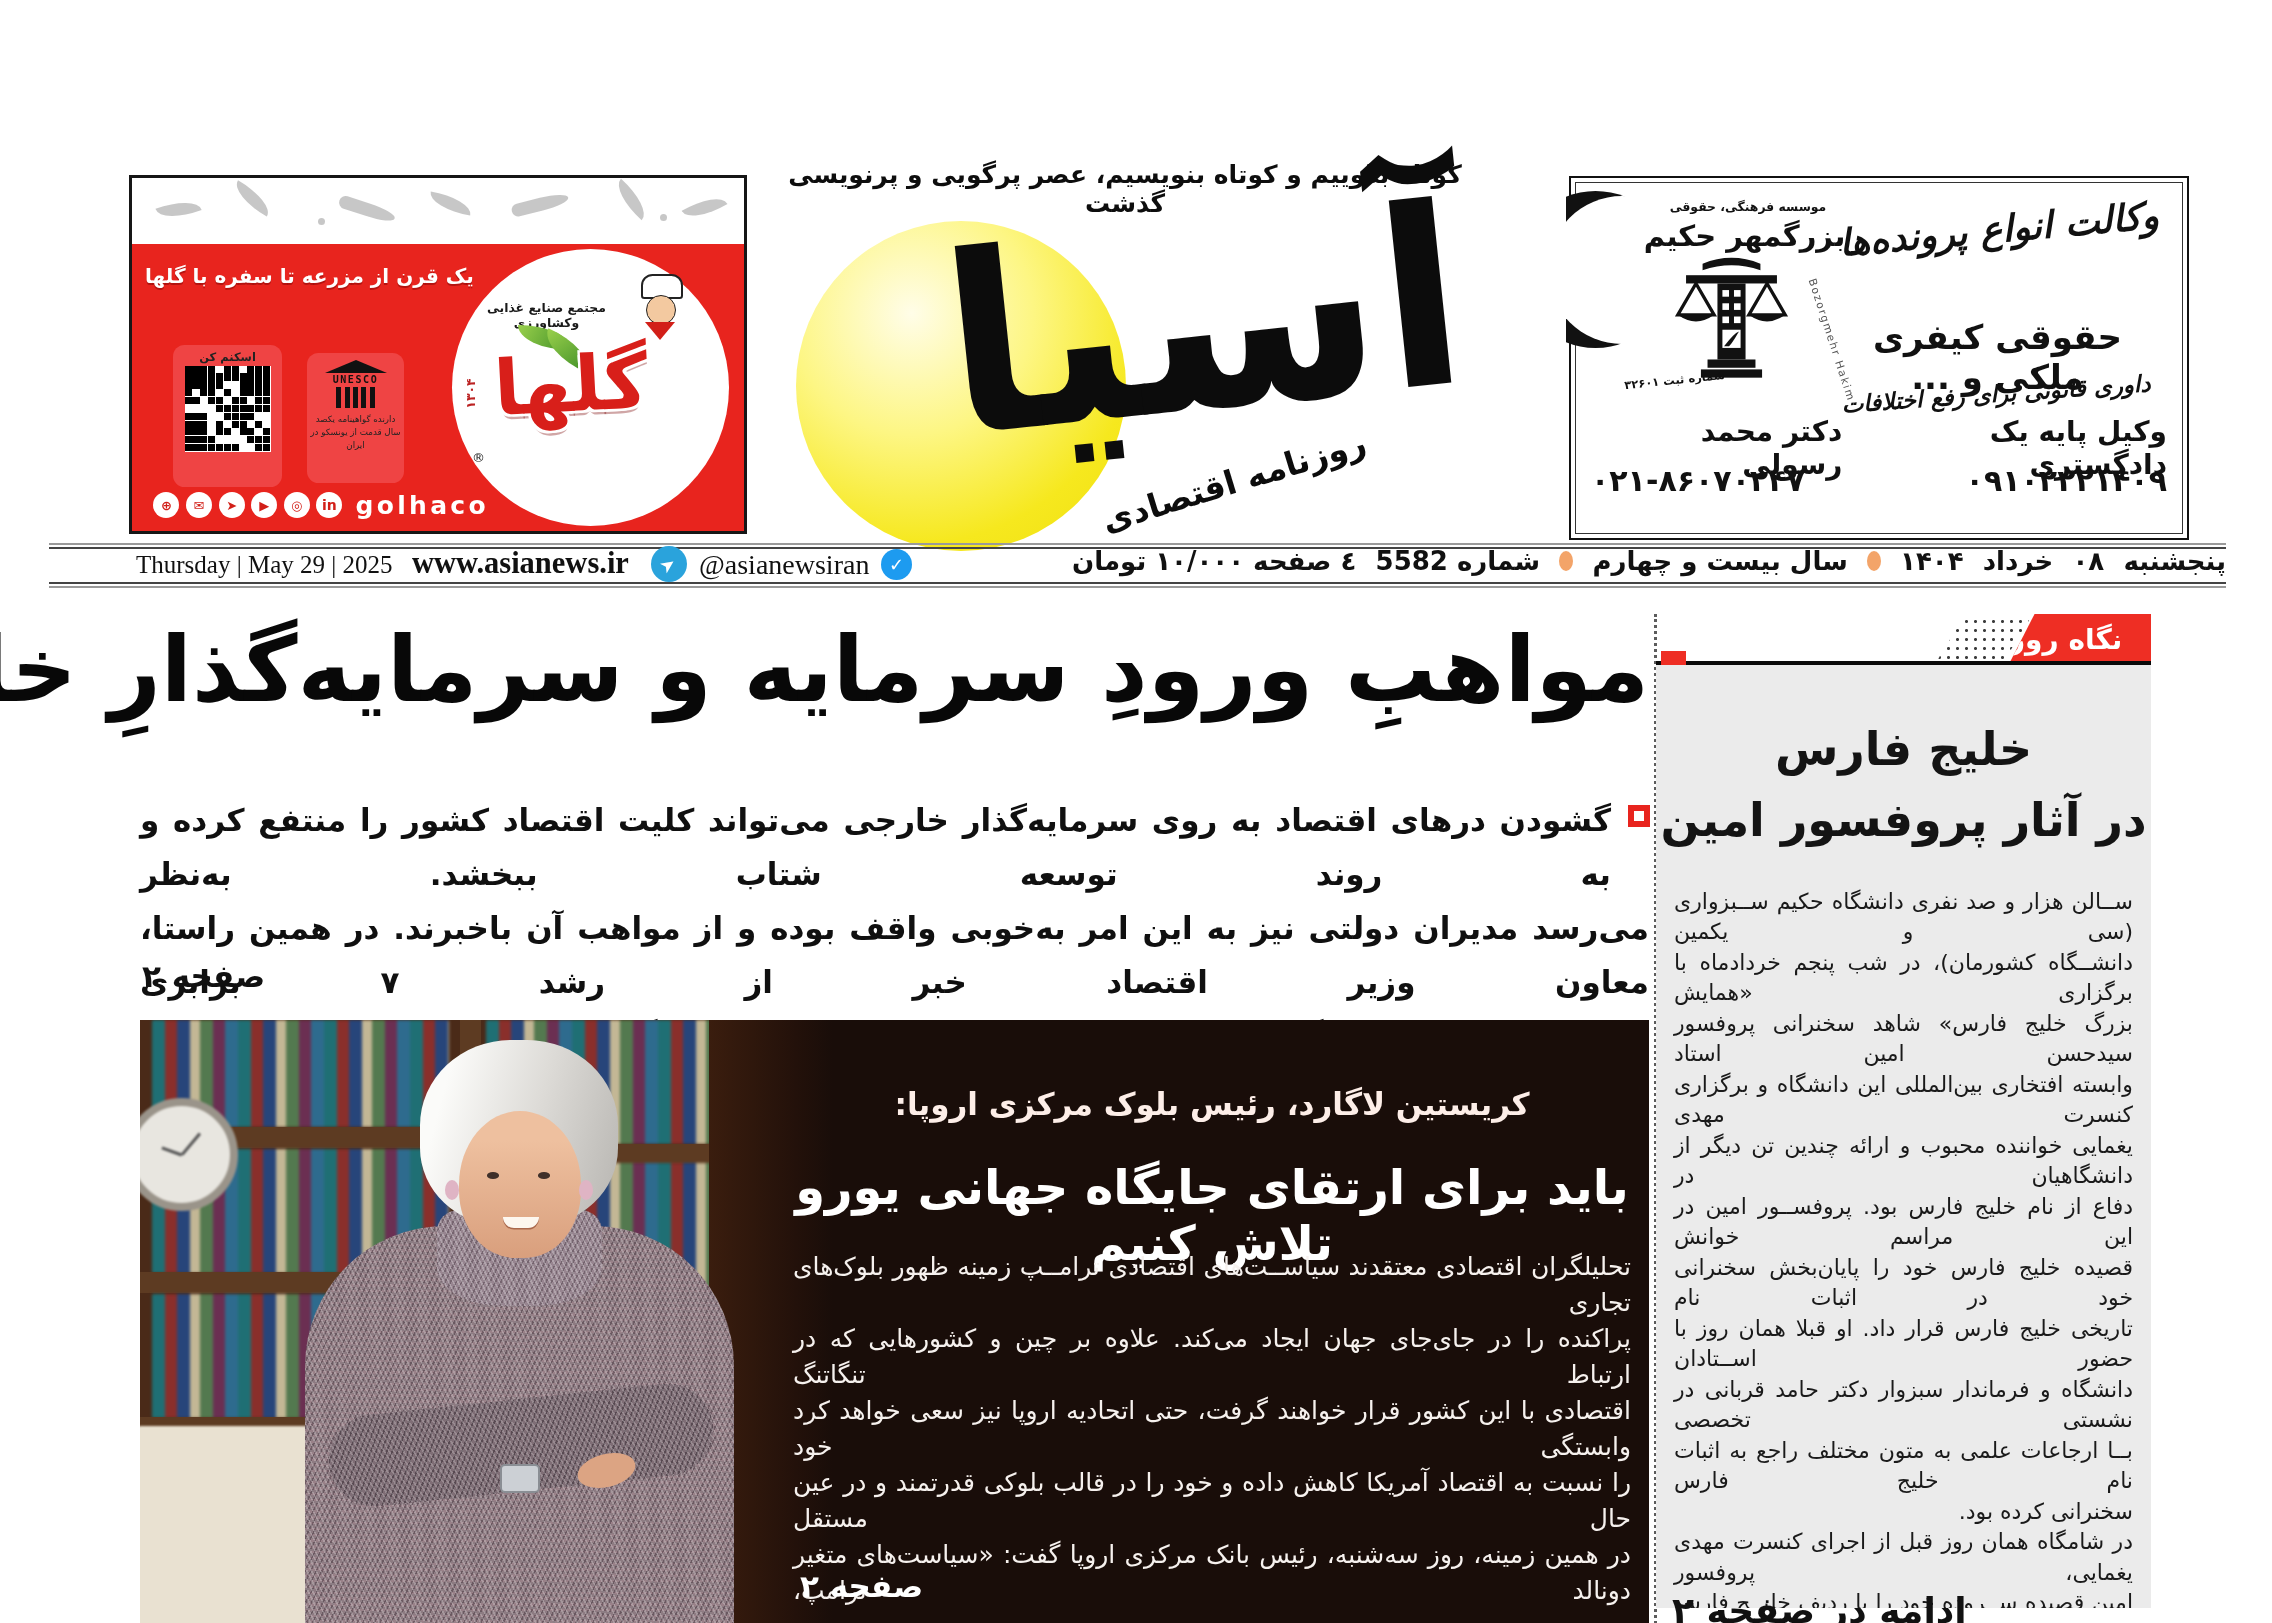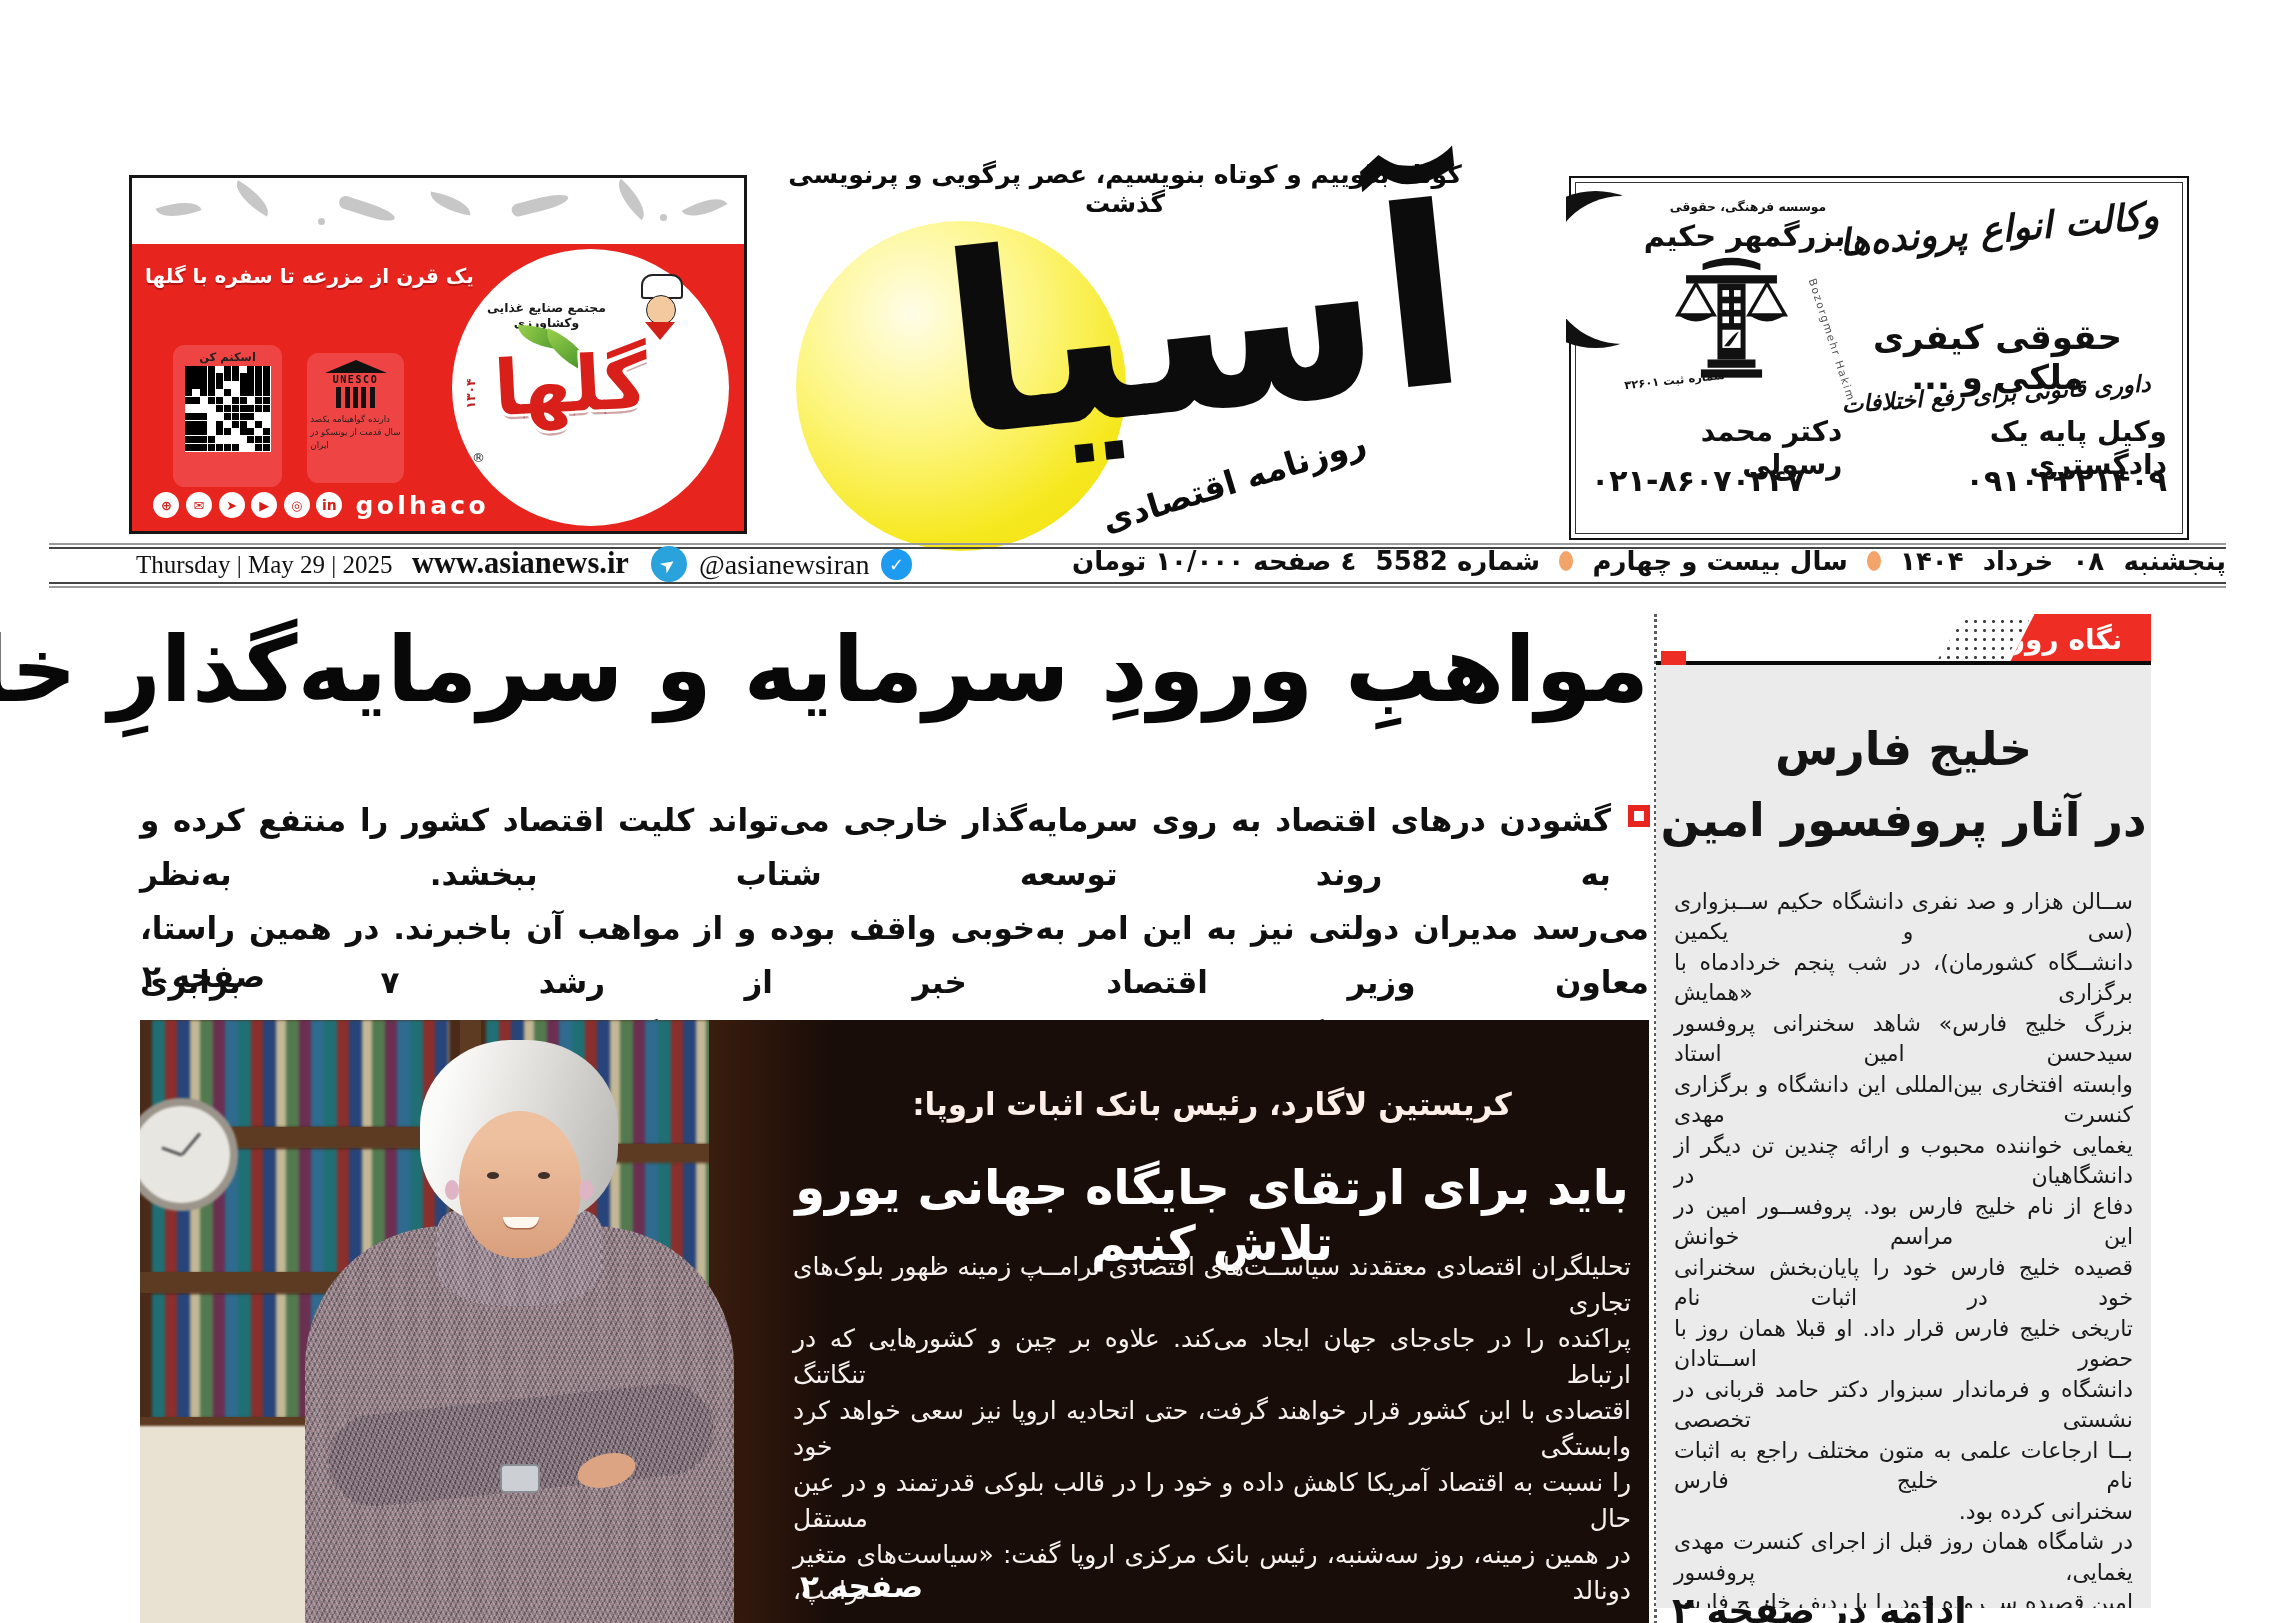--- a/index.html
+++ b/index.html
@@ -19,21 +19,21 @@
       white-space:nowrap;text-align:center;text-shadow:0 1.6px 0 rgba(120,0,0,.45);}
   .wbox{position:absolute;background:#ef4444;border-radius:11.5px;}
   .qrlabel{font-size:11.5px;font-weight:bold;color:#222;text-align:center;margin:5px 0 1.6px;}
   .qr{position:relative;margin:0 auto;background:#fff;}
   .qr i{position:absolute;background:#000;}
   .unesco{font-family:"DejaVu Sans Mono",monospace;letter-spacing:1.6px;font-size:10px;text-align:center;font-weight:bold;color:#111;}
   .pediment{width:0;height:0;border-left:31px solid transparent;border-right:31px solid transparent;
       border-bottom:13px solid #111;margin:6.6px auto 1.6px;}
   .cols{display:flex;justify-content:center;gap:3.3px;margin-top:1.6px;}
   .cols i{display:block;width:5px;height:21.4px;background:#111;}
-  .ucap{font-size:8.7px;line-height:1.5;color:#222;margin-top:5px;padding:0 3.3px;}
+  .ucap{font-size:8.7px;line-height:1.5;text-align:center;color:#222;margin-top:5px;padding:0 3.3px;}
   .social{position:absolute;left:21.4px;bottom:11.5px;display:flex;align-items:center;gap:6.6px;}
   .soc{width:26px;height:26px;border-radius:50%;background:#fff;color:#d21f18;display:flex;align-items:center;
        justify-content:center;font-size:13px;font-weight:bold;}
   .handle{color:#fff;font-weight:bold;font-size:25px;letter-spacing:3.3px;margin-left:6.6px;}
   .orgline{position:absolute;left:328px;top:122px;width:173px;text-align:center;font-size:12.4px;font-weight:bold;color:#1a1a1a;}
   .chef{position:absolute;left:496px;top:96px;width:64px;height:76px;}
   .chef .hat{position:absolute;left:13px;top:0;width:38px;height:21.4px;background:#fff;border:2.5px solid #222;border-radius:11.5px 11.5px 3.3px 3.3px;}
   .chef .face{position:absolute;left:18px;top:21.4px;width:28px;height:28px;background:#f3c9a0;border:1.6px solid #222;border-radius:50%;}
   .chef .scarf{position:absolute;left:16.5px;top:48px;width:0;height:0;border-left:15.7px solid transparent;border-right:15.7px solid transparent;border-top:18px solid #d21f18;}
   .leaves{position:absolute;left:386px;top:147px;width:74px;height:46px;}
@@ -412,21 +412,21 @@
         <span class="eye" style="left:28px;"></span>
           <span class="eye" style="left:79px;"></span>
         <span class="smile"></span>
       </div>
       <span class="ear" style="left:140px;"></span>
       <span class="ear" style="left:274px;"></span>
       <div class="hand"></div>
       <div class="watch"></div>
     </div>
     <div class="lg-text">
-      <div class="lg-kicker">کریستین لاگارد، رئیس بانک اثبات اروپا:</div>
+      <div class="lg-kicker">کریستین لاگارد، رئیس بلوک مرکزی اروپا:</div>
       <div class="lg-title">باید برای ارتقای جایگاه جهانی یورو تلاش کنیم</div>
       <div class="lg-body">
           <div>تحلیلگران اقتصادی معتقدند سیاســت‌های اقتصادی ترامــپ زمینه ظهور بلوک‌های تجاری</div>
           <div>پراکنده را در جای‌جای جهان ایجاد می‌کند. علاوه بر چین و کشورهایی که در ارتباط تنگاتنگ</div>
           <div>اقتصادی با این کشور قرار خواهند گرفت، حتی اتحادیه اروپا نیز سعی خواهد کرد وابستگی خود</div>
           <div>را نسبت به اقتصاد آمریکا کاهش داده و خود را در قالب بلوکی قدرتمند و در عین حال مستقل</div>
           <div>در همین زمینه، روز سه‌شنبه، رئیس بانک مرکزی اروپا گفت: «سیاست‌های متغیر دونالد ترامپ،</div>
         </div>
       <div class="pageref pr-lag">صفحه ۲</div>
     </div>

